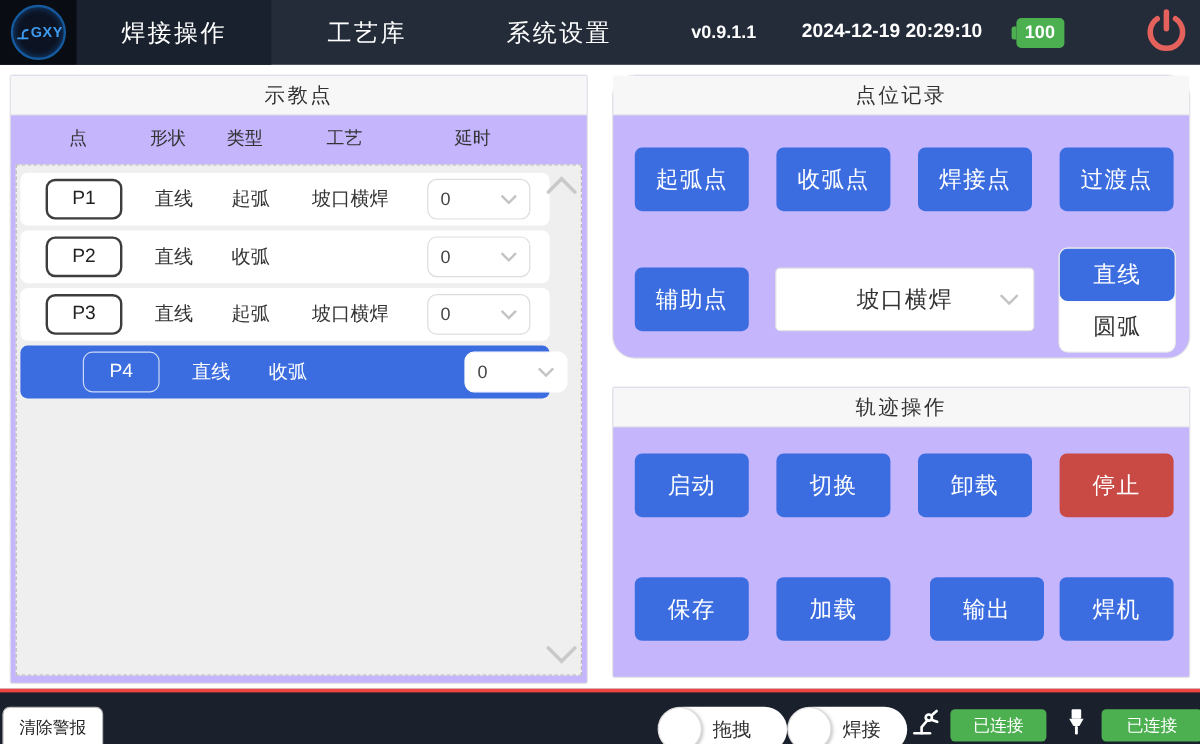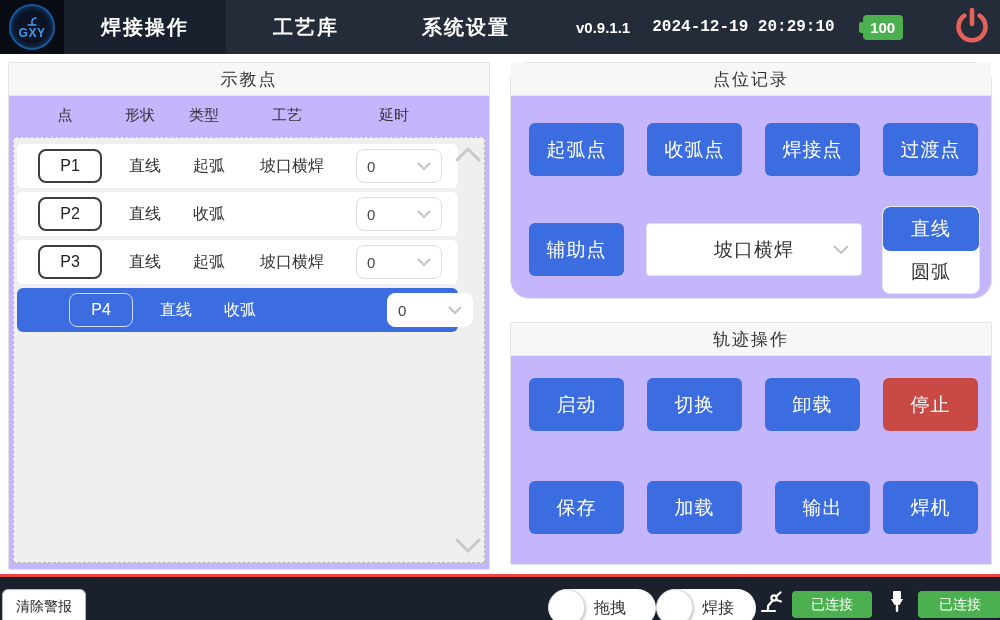--- a/index.html
+++ b/index.html
@@ -5,30 +5,30 @@
   * { margin:0; padding:0; box-sizing:border-box; }
   html,body { width:1000px; height:620px; overflow:hidden; background:#fff;
               font-family:"Liberation Sans", sans-serif; position:relative; }
 
   
   .topbar { position:absolute; top:0; left:0; width:1000px; height:54px;
             background:#242c3a; display:flex; align-items:center; }
   .logo-block { width:64px; height:54px; background:#090d13; display:flex;
                 align-items:center; justify-content:center; }
   .logo-circle { width:46px; height:46px; border-radius:50%; border:2px solid #155a9e;
-                 background:#0c1322; display:flex; flex-direction:column; align-items:center;
+                 background:#0c1322; display:flex; flex-direction:row; align-items:center;
                  justify-content:center; box-shadow:0 0 6px rgba(30,120,220,.5) inset; }
   .logo-arm { margin-bottom:-1px; }
   .logo-circle span { color:#3f9bf0; font-size:12px; font-weight:bold; letter-spacing:.5px; }
   .tab { height:54px; display:flex; align-items:center; justify-content:center;
-         color:#fff; font-size:20px; font-weight:bold; letter-spacing:2px; cursor:pointer; }
+         color:#fff; font-size:20px; font-weight:normal; letter-spacing:2px; cursor:pointer; }
   .tab.active { width:162px; background:#1a212e; }
   .tab.plain { width:160px; }
   .hdr-version { color:#fff; font-size:15px; font-weight:600; margin-left:30px; }
-  .hdr-date { color:#fff; font-size:16px; font-weight:600; margin-left:22px;font-family:Liberation Mono, monospace; }
+  .hdr-date { color:#fff; font-size:16px; font-weight:600; margin-left:38px; }
   .battery { margin-left:28px; position:relative; background:#4caf50; color:#fff;
              font-size:15px; font-weight:bold; width:40px; height:25px; border-radius:4px;
              display:flex; align-items:center; justify-content:center; }
   .battery::before { content:""; position:absolute; left:-4px; top:7px; width:4px; height:11px;
                      background:#4caf50; border-radius:2px 0 0 2px; }
   .power-wrap { margin-left:auto; margin-right:8px; cursor:pointer; display:flex; }
 
   
   .panel { position:absolute; background:#c4b5fd; border:1px solid #e4e4e4; border-radius:2px; }
   .panel-title { height:33px; background:#f7f7f7; border-bottom:1px solid #e6e6e6;

